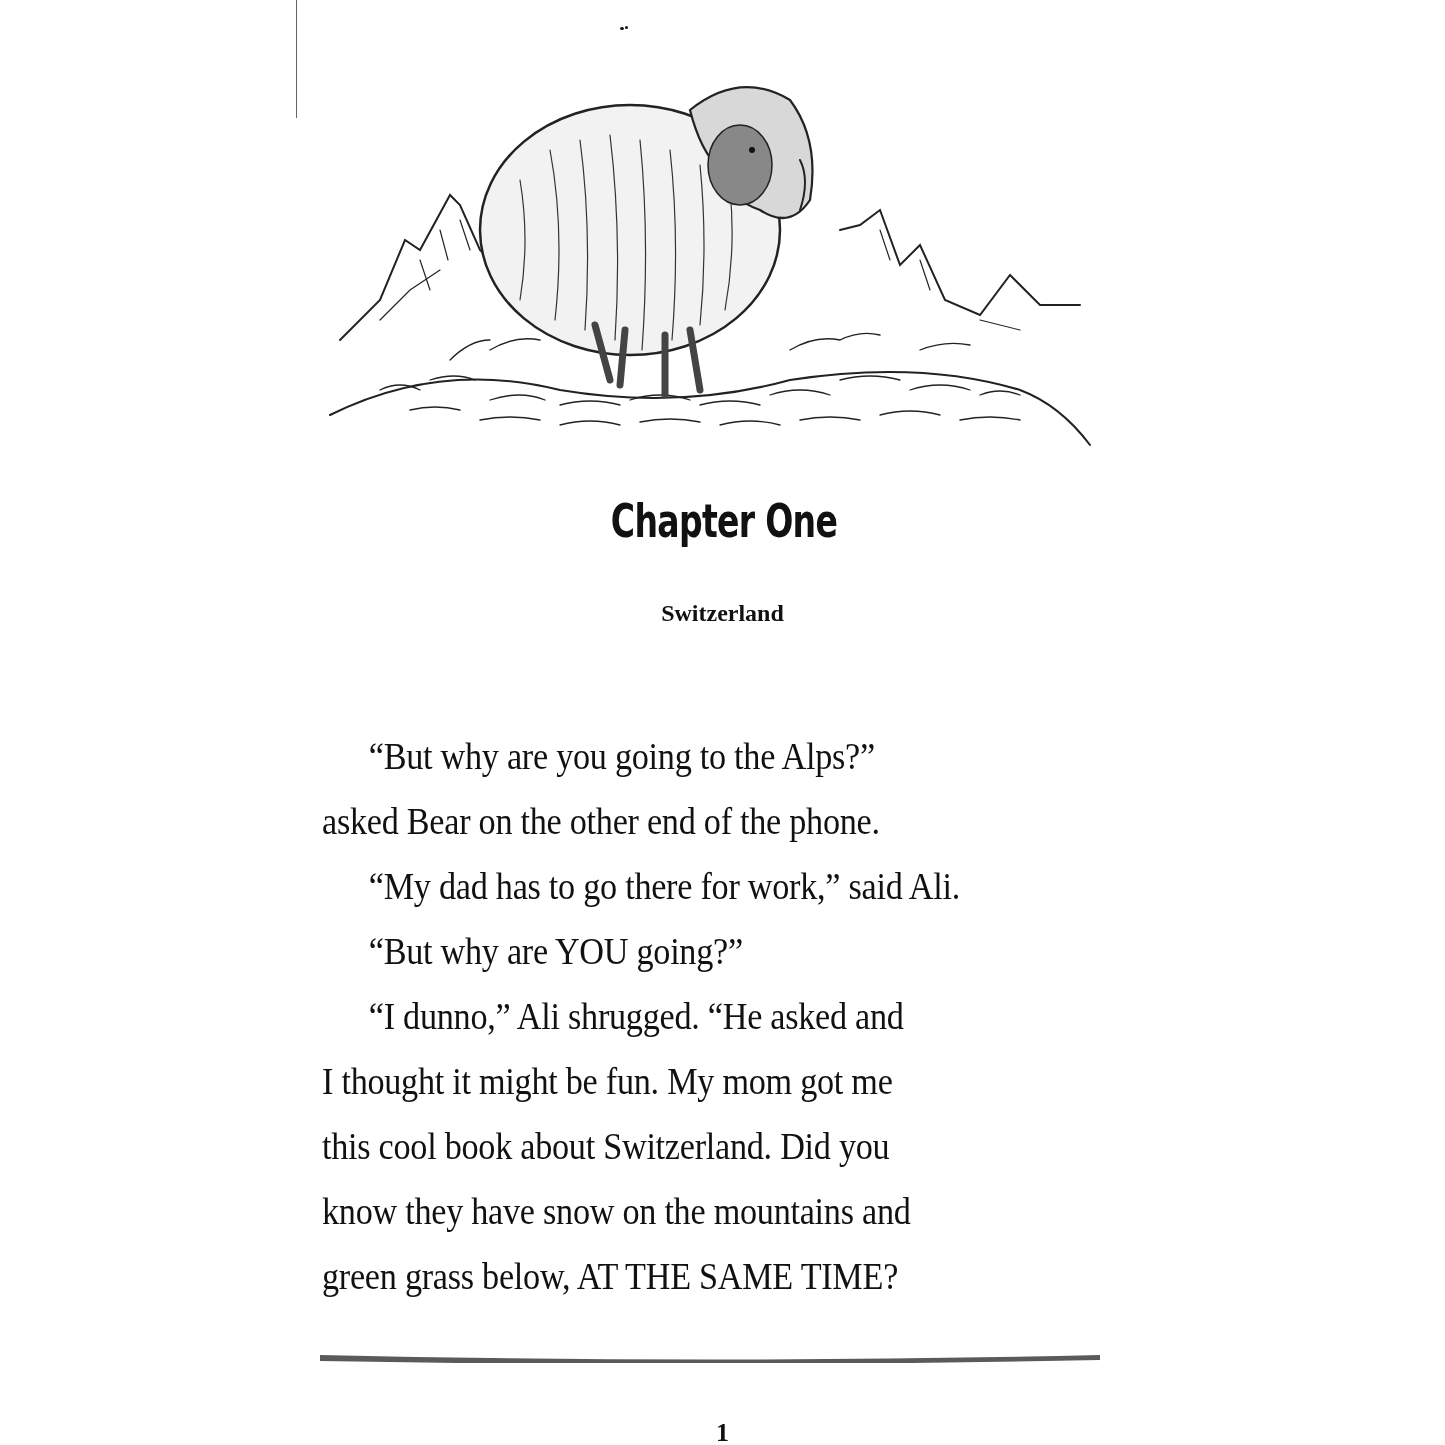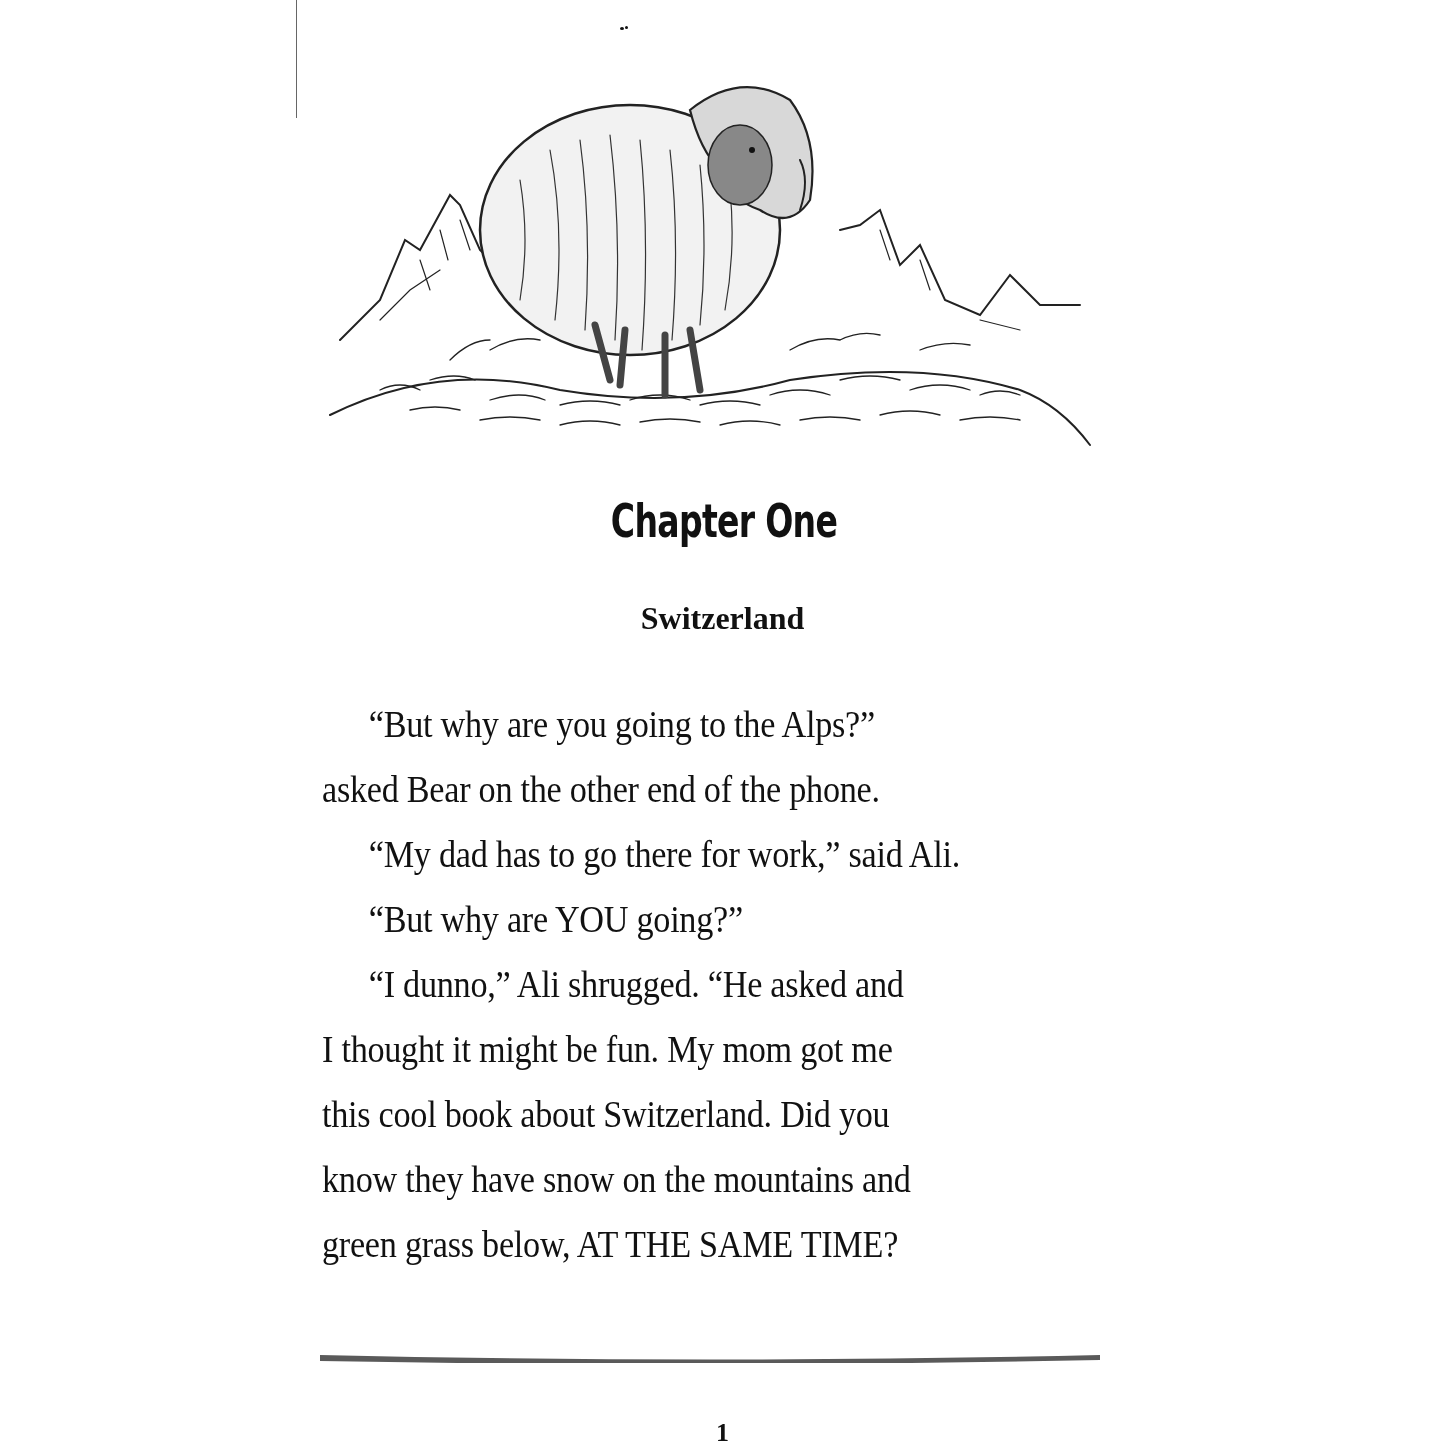--- a/index.html
+++ b/index.html
@@ -5,22 +5,22 @@
   html, body { margin: 0; padding: 0; background: #ffffff; }
   body { width: 1445px; height: 1445px; position: relative; overflow: hidden; font-family: "Liberation Serif", serif; color: #111; }
   .edge-line { position: absolute; left: 296px; top: 0; width: 1px; height: 118px; background: #666; }
   .speck { position: absolute; left: 620px; top: 26px; width: 8px; height: 4px; }
   .speck i { position: absolute; background: #111; border-radius: 50%; }
   .illustration { position: absolute; left: 320px; top: 60px; width: 790px; height: 400px; }
   .chapter-title { position: absolute; left: 0; width: 1445px; top: 494px; text-align: center;
     font-family: "DejaVu Sans", sans-serif; font-weight: bold; font-size: 46px; letter-spacing: -1px;
     transform: scaleX(0.72); transform-origin: 728px 0; color: #111; }
   .chapter-subtitle { position: absolute; left: 0; width: 1445px; top: 600px; text-align: center;
-    font-family: "Liberation Serif", serif; font-weight: bold; font-size: 32px; color: #111; }
-  .body-text { position: absolute; left: 322px; top: 692px; width: 820px; }
+    font-family: "Liberation Serif", serif; font-weight: bold; font-size: 24px; color: #111; }
+  .body-text { position: absolute; left: 322px; top: 724px; width: 820px; }
   .line { font-size: 38px; line-height: 65px; white-space: nowrap; transform: scaleX(0.9); transform-origin: 0 0; letter-spacing: -0.3px; }
   .line.indent { padding-left: 52px; }
   .rule { position: absolute; left: 320px; top: 1354px; width: 780px; height: 9px; }
   .page-number { position: absolute; left: 0; width: 1445px; top: 1418px; text-align: center; font-size: 26px; font-weight: bold; }
 </style>
 </head>
 <body>
 
 <div class="edge-line"></div>
 <div class="speck">

